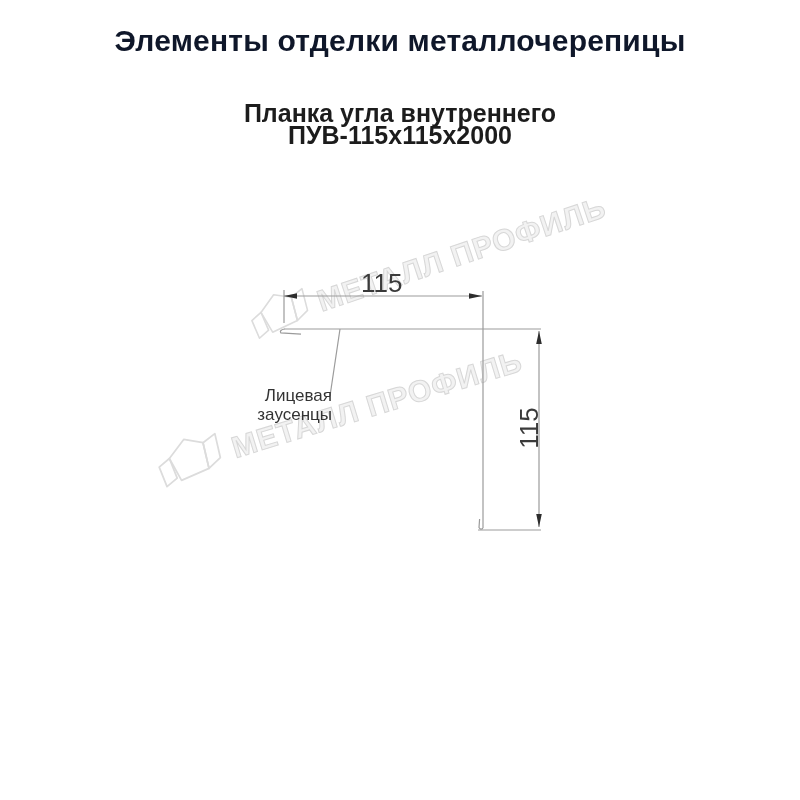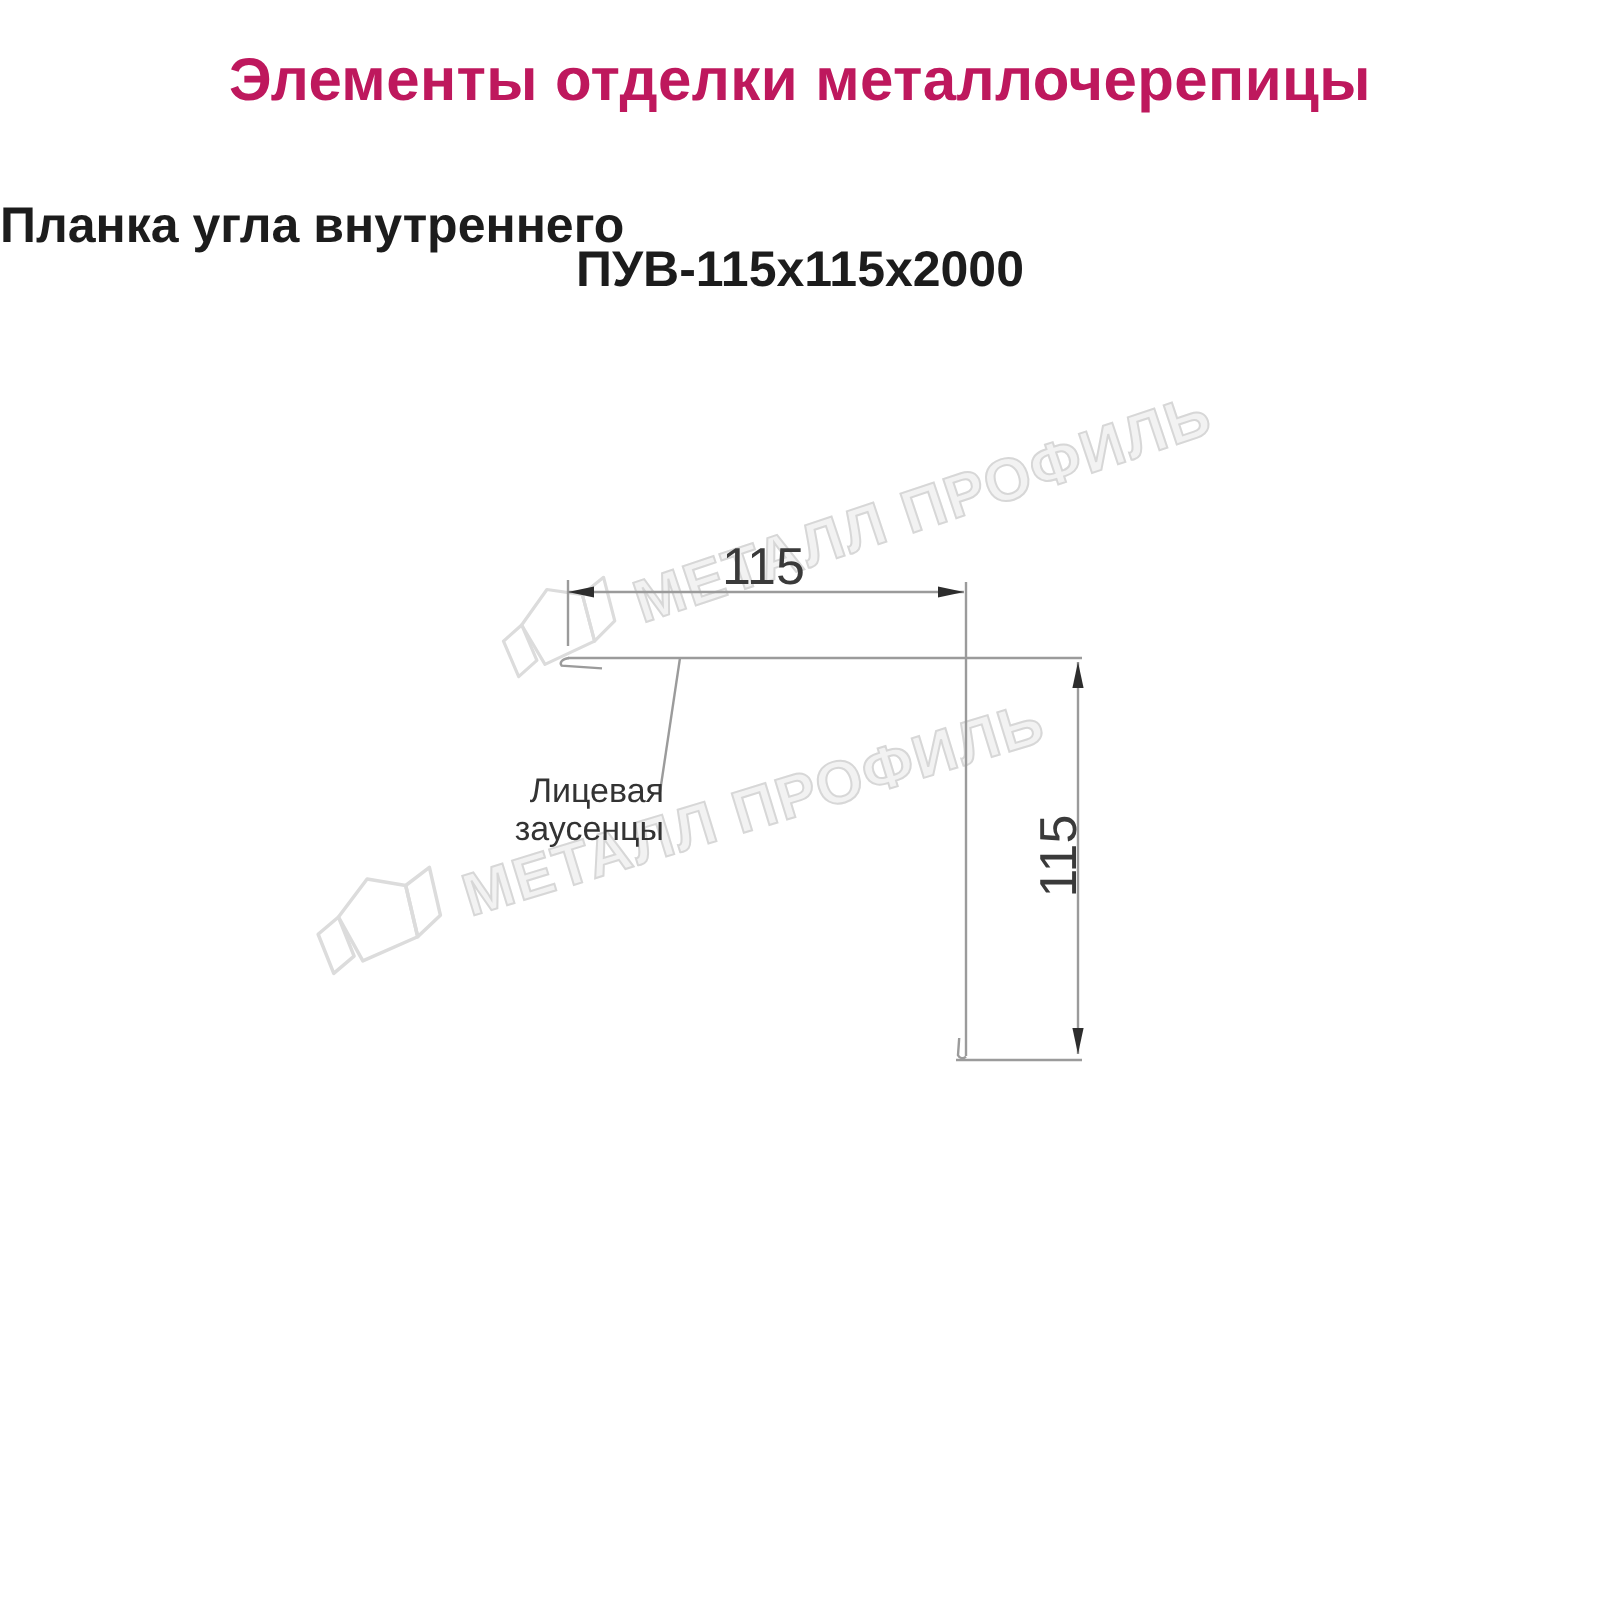--- a/index.html
+++ b/index.html
@@ -6,26 +6,26 @@
   .page{
     position:relative;
     width:800px;height:800px;
     background:#ffffff;
     overflow:hidden;
     font-family:"Liberation Sans","DejaVu Sans",sans-serif;
     color:#1a1a1a;
   }
   .title{
     position:absolute;top:24px;left:0;width:800px;
-    text-align:center;font-size:30px;font-weight:bold;color:#be185d;
+    text-align:center;font-size:30px;font-weight:bold;color:#0f172a;
     letter-spacing:0.2px;
   }
   .subtitle{
     position:absolute;top:99px;left:0;width:800px;
-    font-size:25px;font-weight:bold;color:#1c1c1c;
+    text-align:center;font-size:25px;font-weight:bold;color:#1c1c1c;
   }
   .model{
     position:absolute;top:121px;left:0;width:800px;
     text-align:center;font-size:25px;font-weight:bold;color:#1c1c1c;
   }
   
   .wm{
     position:absolute;display:flex;align-items:center;gap:8px;
     z-index:1;pointer-events:none;
   }

